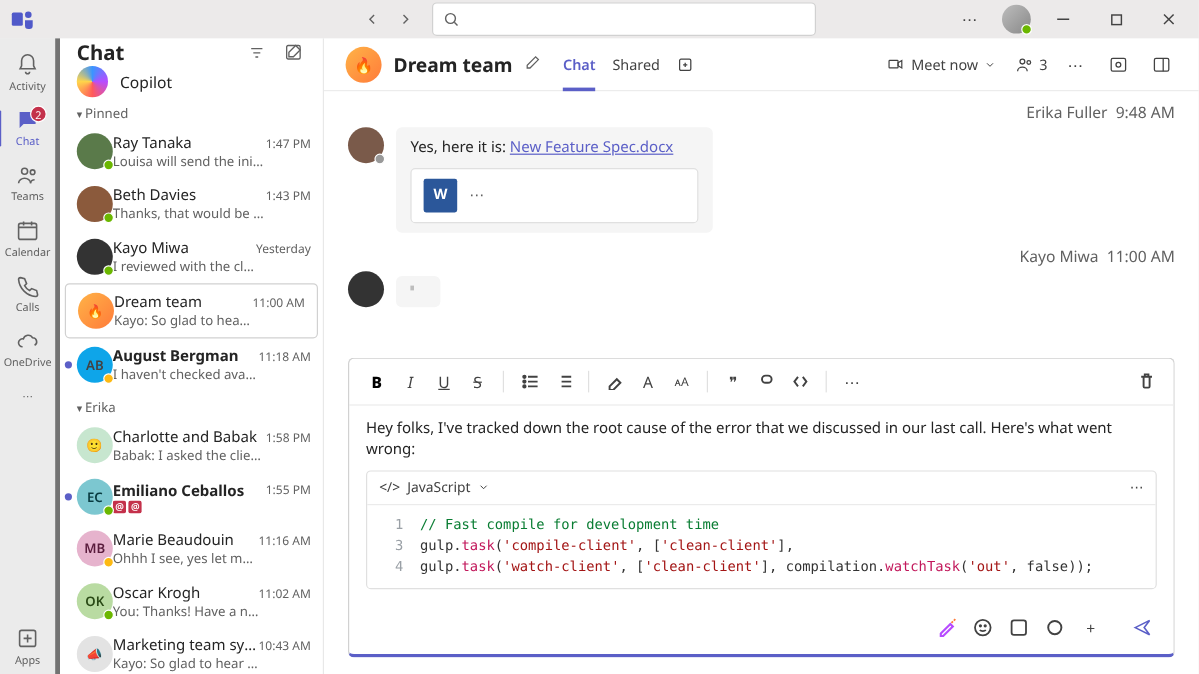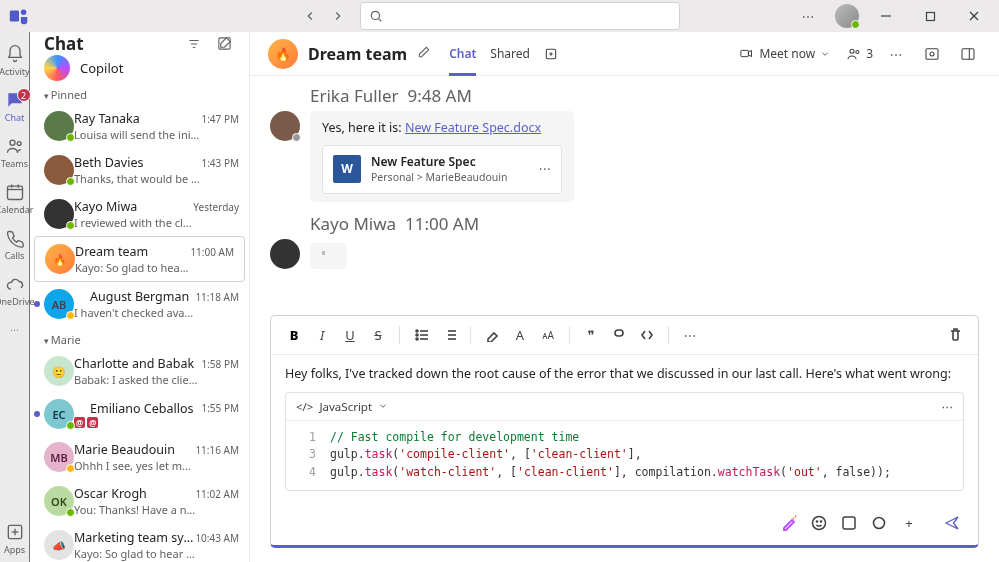--- a/index.html
+++ b/index.html
@@ -17,21 +17,21 @@
   .winbtn { width: 34px; height: 28px; display:flex; align-items:center; justify-content:center; color:#424242; cursor:pointer; }
   .avatar-small { width:24px; height:24px; border-radius:50%; background:#c4314b; position:relative; }
   .presence-dot { width:9px; height:9px; border-radius:50%; background:#6bb700; border:1.5px solid #fff; position:absolute; right:-1px; bottom:-1px; }
   .presence-away { background:#fdb913; }
   .presence-un   { background:#999; }
 
   
   .app { display:flex; height: 530px; }
 
   
-  .rail { width: 30px; background:#ebebeb; display:flex; flex-direction:column; align-items:center; padding-top:6px; gap:0; border-right:1px solid #737373; }
+  .rail { width: 50px; background:#ebebeb; display:flex; flex-direction:column; align-items:center; padding-top:6px; gap:0; border-right:4px solid #737373; }
   .rail-item { width:48px; height:46px; display:flex; flex-direction:column; align-items:center; justify-content:center; gap:1px; color:#616161; cursor:pointer; position:relative; font-size:9px; }
   .rail-item.active { color:#5b5fc7; }
   .rail-item.active::before { content:""; position:absolute; left:0; top:8px; bottom:8px; width:2px; background:#5b5fc7; border-radius:1px; }
   .rail-item svg { width:20px; height:20px; }
   .badge { position:absolute; top:4px; right:8px; background:#c4314b; color:#fff; border-radius:8px; font-size:9px; min-width:14px; height:14px; display:flex; align-items:center; justify-content:center; padding:0 3px; border: 1px solid #fff;}
   .rail-spacer { flex:1; }
 
   
   .chatlist { width: 220px; background:#fff; display:flex; flex-direction:column; border-right:1px solid #e8e8e8; }
   .chatlist-header { height:42px; display:flex; align-items:center; padding:0 14px; gap:8px; }
@@ -39,21 +39,21 @@
   .hdr-icon { width:22px; height:22px; display:flex; align-items:center; justify-content:center; color:#616161; cursor:pointer; }
   .copilot-row { height:42px; display:flex; align-items:center; padding:0 14px; gap:10px; cursor:pointer; }
   .copilot-logo { width:26px; height:26px; border-radius:50%; background:conic-gradient(#3a95ff,#b74cff,#ff5a5a,#ffd54a,#3a95ff); }
   .section-h { font-size:11px; color:#616161; padding:6px 14px 2px; cursor:pointer; }
   .section-h::before { content:"▾ "; font-size:9px; }
   .chat-item { display:flex; align-items:center; padding:6px 10px 6px 14px; cursor:pointer; position:relative; }
   .chat-item.selected { background:#fff; border:1px solid #d1d1d1; border-radius:4px; margin:0 4px; padding-left:10px;}
   .chat-item .av { width:30px; height:30px; border-radius:50%; flex:none; position:relative; display:flex; align-items:center; justify-content:center; color:#fff; font-size:11px; font-weight:600; }
   .chat-item .txt { flex:1; min-width:0; }
   .chat-item .title { font-size:12.5px; white-space:nowrap; overflow:hidden; text-overflow:ellipsis; }
-  .chat-item .title.bold { font-weight:400;margin-left:16px; }
+  .chat-item .title.bold { font-weight:700; }
   .chat-item .preview { font-size:11px; color:#616161; white-space:nowrap; overflow:hidden; text-overflow:ellipsis; }
   .chat-item .time { font-size:10px; color:#616161; flex:none; align-self:flex-start; padding-top:2px; }
   .unread-dot { width:6px; height:6px; border-radius:50%; background:#5b5fc7; position:absolute; left:4px; top:50%; transform:translateY(-50%); }
   .mentions-row { display:flex; gap:2px; }
   .mention-pill { font-size:8px; background:#c4314b; color:#fff; border-radius:2px; padding:0 2px; font-weight:600;}
 
   
   .convo { flex:1; display:flex; flex-direction:column; background:#fff; }
   .convo-header { height:44px; display:flex; align-items:center; padding:0 18px; gap:10px; border-bottom:1px solid #ececec; }
   .convo-av { width:30px; height:30px; border-radius:50%; background:linear-gradient(135deg,#ffb347,#ff7b3a); display:flex; align-items:center; justify-content:center; }
@@ -64,21 +64,21 @@
   .tab.active { color:#5b5fc7; font-weight:600; }
   .tab.active::after { content:""; position:absolute; left:0; right:0; bottom:0; height:2.5px; background:#5b5fc7; }
   .convo-header .spacer { flex:1; }
   .header-action { display:flex; align-items:center; gap:5px; color:#424242; font-size:12px; cursor:pointer; padding:4px 6px; }
   .hdr-ico { width:26px; height:26px; display:flex; align-items:center; justify-content:center; color:#424242; cursor:pointer; }
 
   .messages { flex:1; overflow:auto; padding: 6px 20px 4px 20px; }
   .msg-thread { display:flex; gap:10px; margin:4px 0 8px; }
   .msg-av { width:30px; height:30px; border-radius:50%; flex:none; position:relative; }
   .msg-body { max-width:560px; }
-  .sender-row { font-size:17px; color:#616161; margin:2px 0 3px; }
+  .sender-row { font-size:13px; color:#616161; margin:2px 0 3px;text-align:right; }
   .bubble { background:#f5f5f5; border-radius:5px; padding:8px 12px; font-size:12.5px; line-height:1.4; display:inline-block; }
   .continuation .bubble { display:block; margin-top:4px; }
   .link { color:#5b5fc7; }
   .mention { color:#6b4bb3; font-weight:600; }
   .attach-card { border:1px solid #e0e0e0; border-radius:4px; padding:8px 10px; margin-top:8px; display:flex; gap:10px; align-items:center; background:#fff; width:240px;}
   .word-ico { width:28px; height:28px; background:#2b579a; color:#fff; display:flex; align-items:center; justify-content:center; font-size:12px; font-weight:700; border-radius:2px; }
   .quote-bubble { border-left:3px solid #bdbdbd; padding:2px 0 2px 10px; margin-bottom:6px;}
 
   
   .compose-wrap { padding: 0 20px 14px; }
@@ -281,21 +281,21 @@
         <span class="unread-dot"></span>
         <div class="av" style="background:#0ea5e9;color:#424242">AB<span class="presence-dot presence-away"></span></div>
         <div class="txt">
             <div class="title bold">August Bergman</div>
             <div class="preview">I haven't checked available tim…</div>
           </div>
         <div class="time">11:18 AM</div>
       </div>
     </div>
 
-    <div class="section-h">Marie</div>
+    <div class="section-h">Erika</div>
     <div>
       <div class="chat-item">
         <div class="av" style="background:#c7e6cf">🙂</div>
         <div class="txt">
             <div class="title">Charlotte and Babak</div>
             <div class="preview">Babak: I asked the client to send…</div>
           </div>
         <div class="time">1:58 PM</div>
       </div>
       <div class="chat-item">
@@ -396,24 +396,20 @@
       <div class="sender-row" style="margin-left:40px"><span>Erika Fuller</span>&nbsp;&nbsp;<span>9:48 AM</span></div>
       <div class="msg-thread">
         <div class="msg-av av-img" style="background:#7a5a4a">
             <span class="presence-dot presence-un"></span>
           </div>
         <div class="msg-body">
           <div class="bubble" style="background:#f5f5f5">
             <span>Yes, here it is: </span><span class="link" style="text-decoration:underline">New Feature Spec.docx</span>
             <div class="attach-card">
               <div class="word-ico">W</div>
-              <div style="flex:1">
-                <div style="font-size:12px;font-weight:600">New Feature Spec</div>
-                <div style="font-size:10.5px;color:#616161">Personal &gt; MarieBeaudouin</div>
-              </div>
               <div style="color:#616161">⋯</div>
             </div>
           </div>
         </div>
       </div>
 
       <div class="sender-row" style="margin-left:40px;margin-top:10px"><span>Kayo Miwa</span>&nbsp;&nbsp;<span>11:00 AM</span></div>
       <div class="msg-thread">
         <div class="msg-av av-img" style="background:#333"></div>
         <div class="msg-body continuation">

